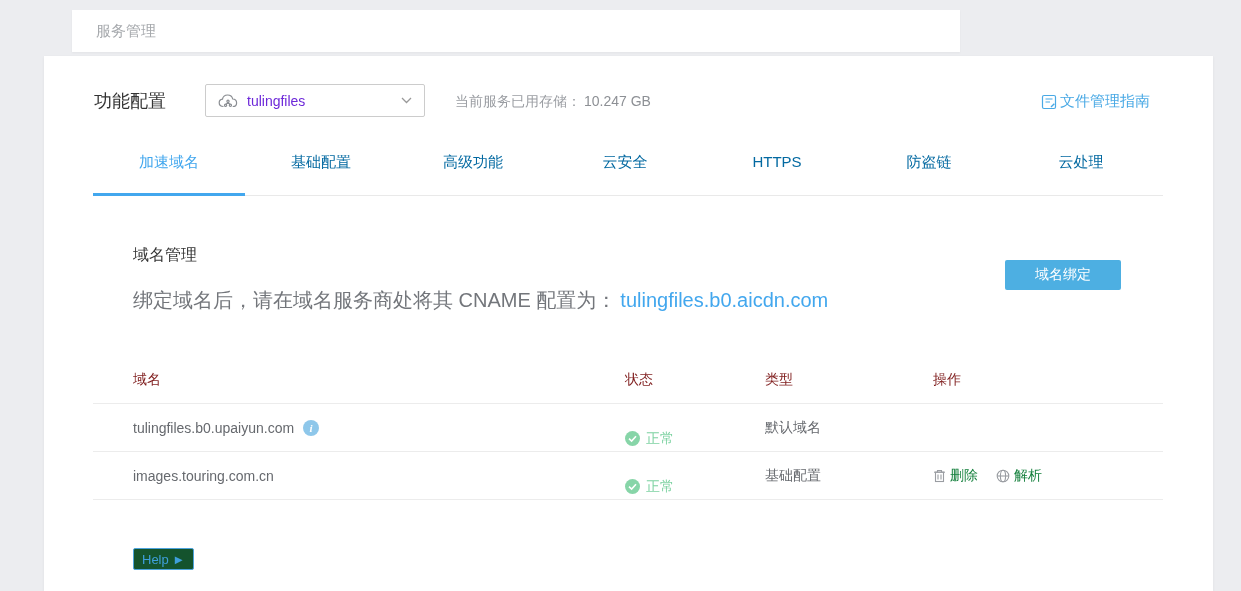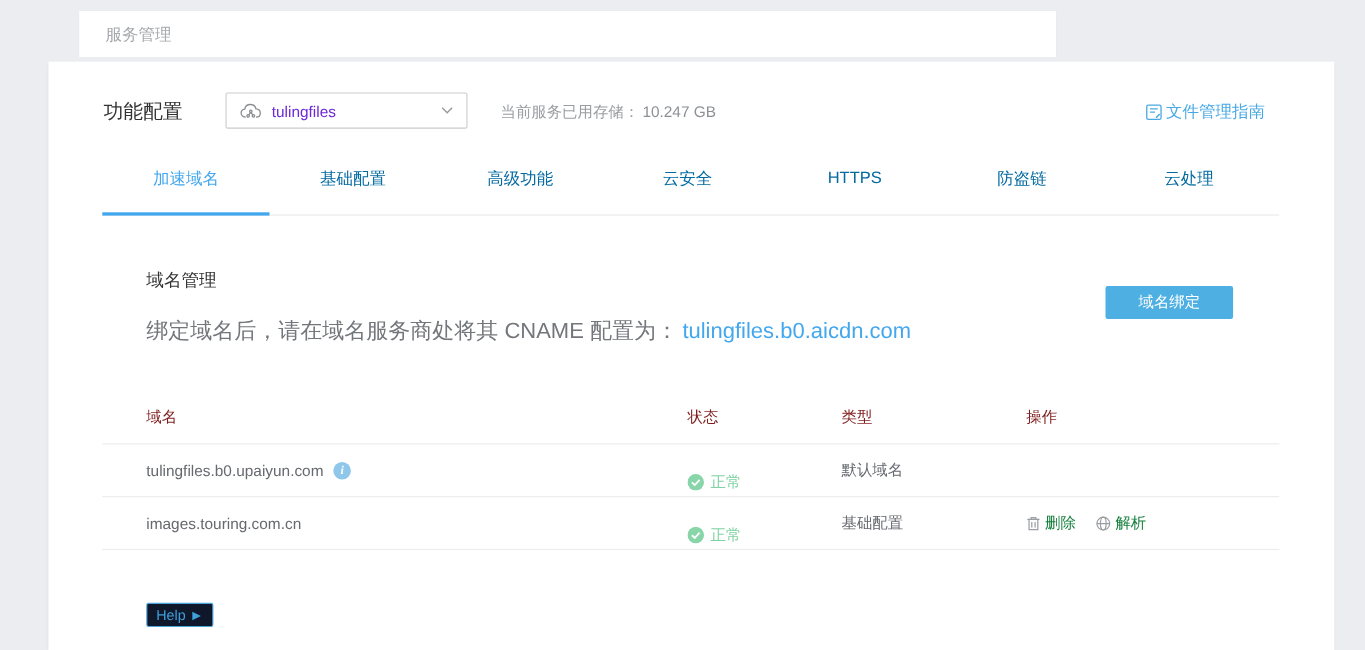--- a/index.html
+++ b/index.html
@@ -82,21 +82,21 @@
     background:#8ec7ea; color:#fff; font:italic bold 11px "Liberation Serif","DejaVu Serif",serif;
     align-items:center; justify-content:center; margin-left:9px; cursor:pointer;
   }
   .act-link { display:inline-flex; align-items:center; color:#15803d; cursor:pointer; }
   .act-link + .act-link { margin-left:18px; }
   .act-link svg { margin-right:4px; }
 
   
   .help-btn {
     position:absolute; left:89px; top:492px; height:22px; padding:0 8px;
-    background:#0f172a; border:1px solid #4da3dc; border-radius:2px;
+    background:#14532d; border:1px solid #4da3dc; border-radius:2px;
     color:#3f9fdb; font-size:13px; cursor:pointer;
   }
 </style>
 </head>
 <body>
 
 <div class="topbar">
   <div class="topbar-title">服务管理</div>
 </div>
 

